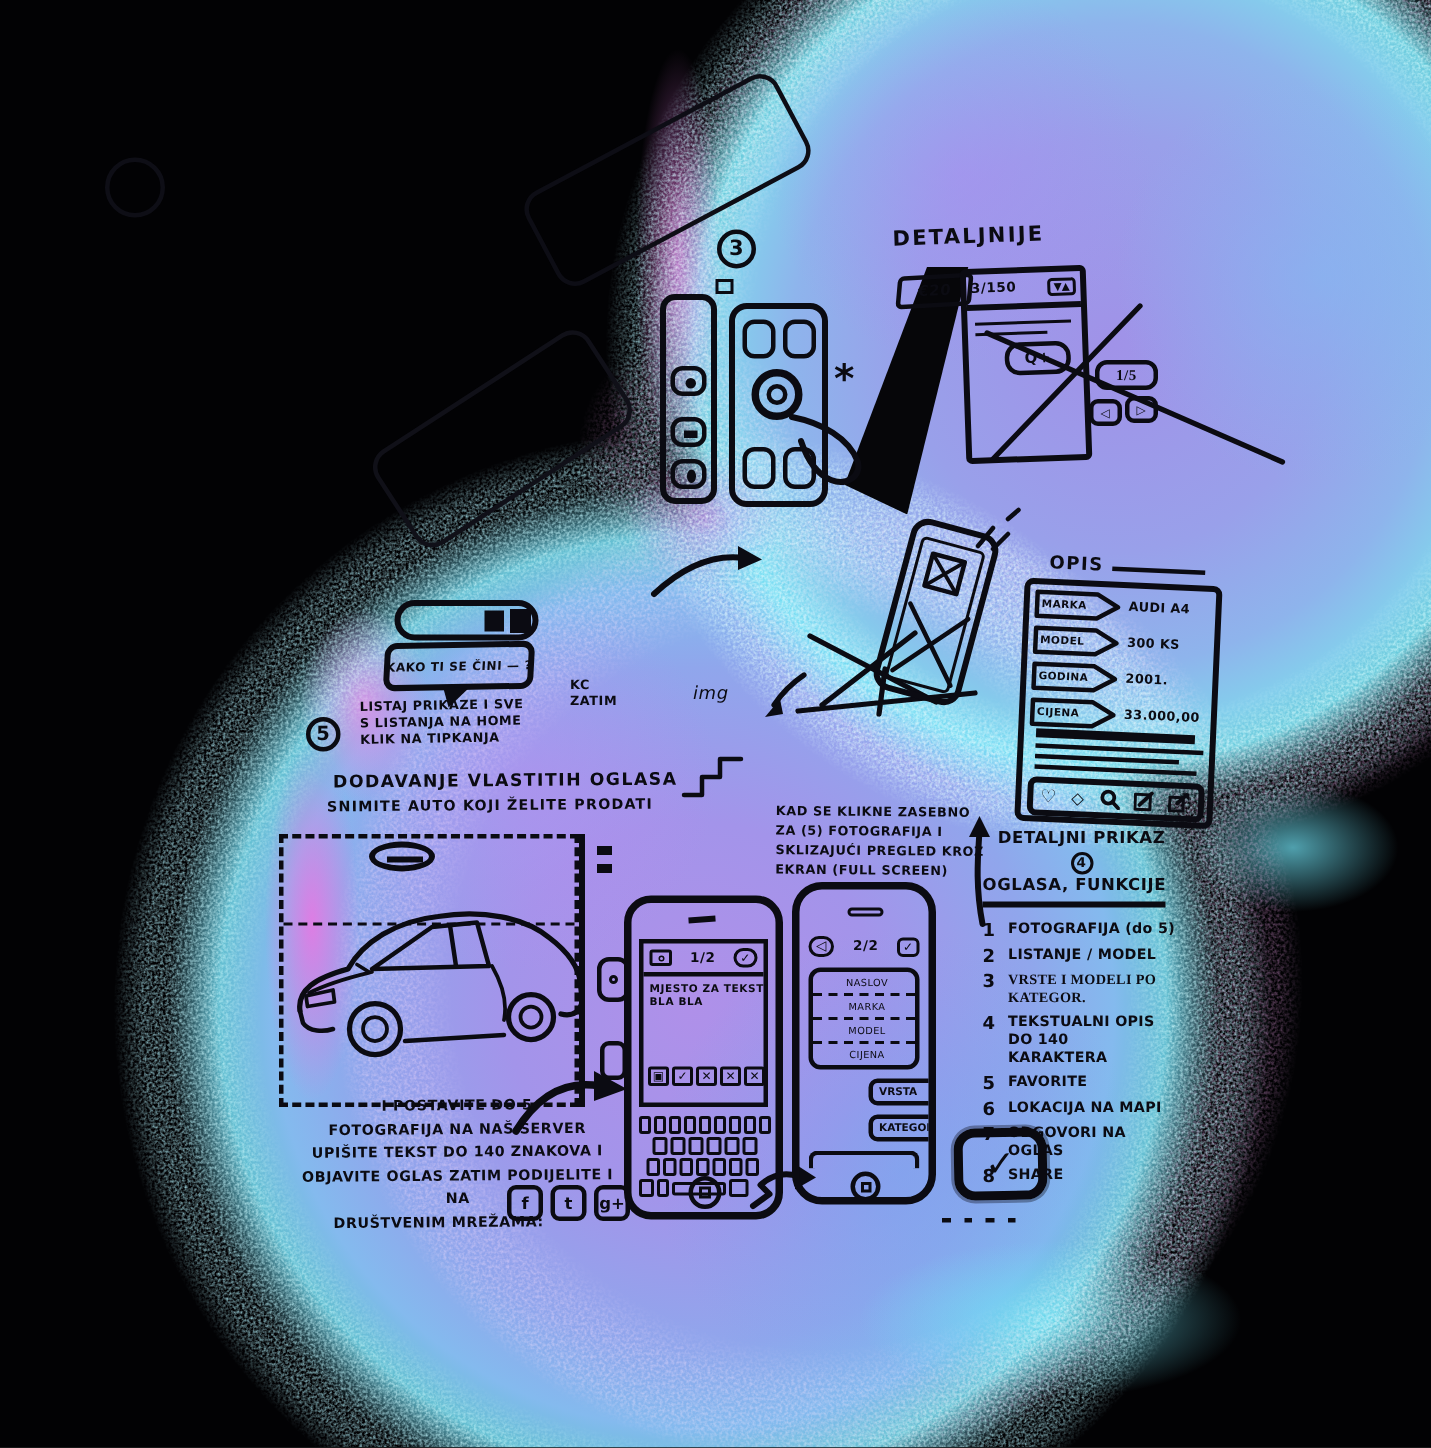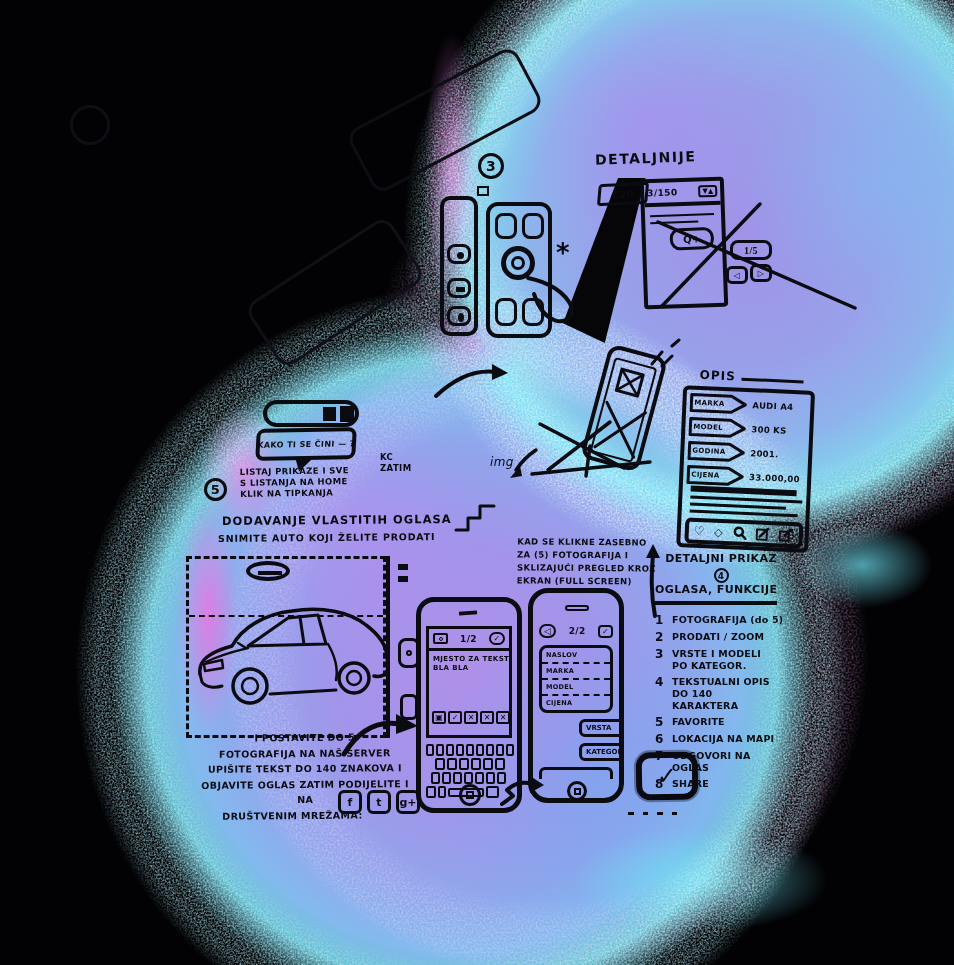--- a/index.html
+++ b/index.html
@@ -49,21 +49,21 @@
       radial-gradient(circle 340px at 760px 230px, transparent 0 76%, #000 84% 94%, transparent 99%);
   }
   svg .s{stroke:#0b0b12;fill:none;stroke-linecap:round;stroke-linejoin:round;}
   .cell{border:3px solid #0b0b12;border-radius:8px;}
   .key{width:8px;height:12px;border:2px solid #0b0b12;border-radius:2px;flex:none;}
   .k2{width:10px;} .k3{width:9px;}
   .kbrow{display:flex;gap:2px;margin-bottom:2px;}
   .slot{width:14px;height:13px;border:2px solid #0b0b12;border-radius:2px;
         display:flex;align-items:center;justify-content:center;font-size:8px;font-weight:bold;flex:none;}
   .field{border-bottom:2px dashed #0b0b12;display:flex;align-items:center;padding-left:4px;
-         font-size:6.5px;font-weight:bold;letter-spacing:.3px;}
+         font-size:6.5px;font-weight:normal;letter-spacing:.3px;justify-content:center;}
   .tag{position:relative;width:58px;height:20px;flex:none;}
   .tag svg{position:absolute;inset:0;}
   .tag i{position:absolute;inset:0;display:flex;align-items:center;padding-left:5px;
          font-style:normal;font-size:7px;font-weight:bold;letter-spacing:.3px;}
   .opisrow{display:flex;align-items:center;gap:5px;margin:3px 3px 4px 3px;}
   .opisval{font-size:8.5px;font-weight:bold;letter-spacing:.3px;}
   .fitem{display:flex;gap:4px;margin-bottom:3px;}
   .fnum{font-size:12px;font-weight:bold;width:13px;flex:none;}
   .ftext{font-size:9.5px;font-weight:bold;letter-spacing:.2px;line-height:12px;padding-top:1px;}
   .sicon{width:24px;height:24px;border:3px solid #0b0b12;border-radius:6px;
@@ -179,21 +179,21 @@
       <path class="s" stroke-width="3" d="M4,6 L44,52 M44,6 L4,52"></path>
     </svg>
   </div>
   <svg class="a" width="34" height="30" style="left:648px;top:338px;">
     <path class="s" stroke-width="3" d="M4,26 L14,14 M14,28 L24,18 M24,8 L31,2"></path>
   </svg>
   <svg class="a" width="38" height="36" style="left:504px;top:446px;">
     <path class="s" stroke-width="3.5" d="M32,4 Q20,12 12,24"></path>
     <polygon points="6,32 16,20 18,30" fill="#0b0b12"></polygon>
   </svg>
-  <div class="a t" style="left:490px;top:455px;font-size:12px;font-weight:normal;font-style:italic;text-align:center;"><span>img</span></div>
+  <div class="a t" style="left:462px;top:455px;font-size:12px;font-weight:normal;font-style:italic;text-align:center;"><span>img</span></div>
   <svg class="a" width="50" height="42" style="left:452px;top:492px;">
     <path class="s" stroke-width="3" d="M4,38 h12 v-12 h12 v-12 h14"></path>
   </svg>
 
   <div class="a t" style="left:517px;top:536px;font-size:8.5px;line-height:13px;transform:rotate(.5deg);">
     <div>KAD SE KLIKNE ZASEBNO</div>
     <div>ZA (5) FOTOGRAFIJA I</div>
     <div>SKLIZAJUĆI PREGLED KROZ</div>
     <div>EKRAN (FULL SCREEN)</div>
   </div>
@@ -455,25 +455,25 @@
         </span>
     </div>
     <div class="t" style="font-size:11px;">OGLASA, FUNKCIJE</div>
     <div class="ln" style="width:122px;height:4px;margin:5px 0 8px 0;"></div>
     <div class="fitem">
         <span class="fnum">1</span>
         <span class="ftext">FOTOGRAFIJA (do 5)</span>
       </div>
     <div class="fitem">
         <span class="fnum">2</span>
-        <span class="ftext">PRODATI / ZOOM</span>
+        <span class="ftext">LISTANJE / MODEL</span>
       </div>
     <div class="fitem">
         <span class="fnum">3</span>
-        <span class="ftext wrap" style="width:104px;">VRSTE I MODELI PO KATEGOR.</span>
+        <span class="ftext wrap" style="width:104px;font-family:Liberation Serif, serif;">VRSTE I MODELI PO KATEGOR.</span>
       </div>
     <div class="fitem">
         <span class="fnum">4</span>
         <span class="ftext wrap" style="width:104px;">TEKSTUALNI OPIS DO 140 KARAKTERA</span>
       </div>
     <div class="fitem">
         <span class="fnum">5</span>
         <span class="ftext">FAVORITE</span>
       </div>
     <div class="fitem">

